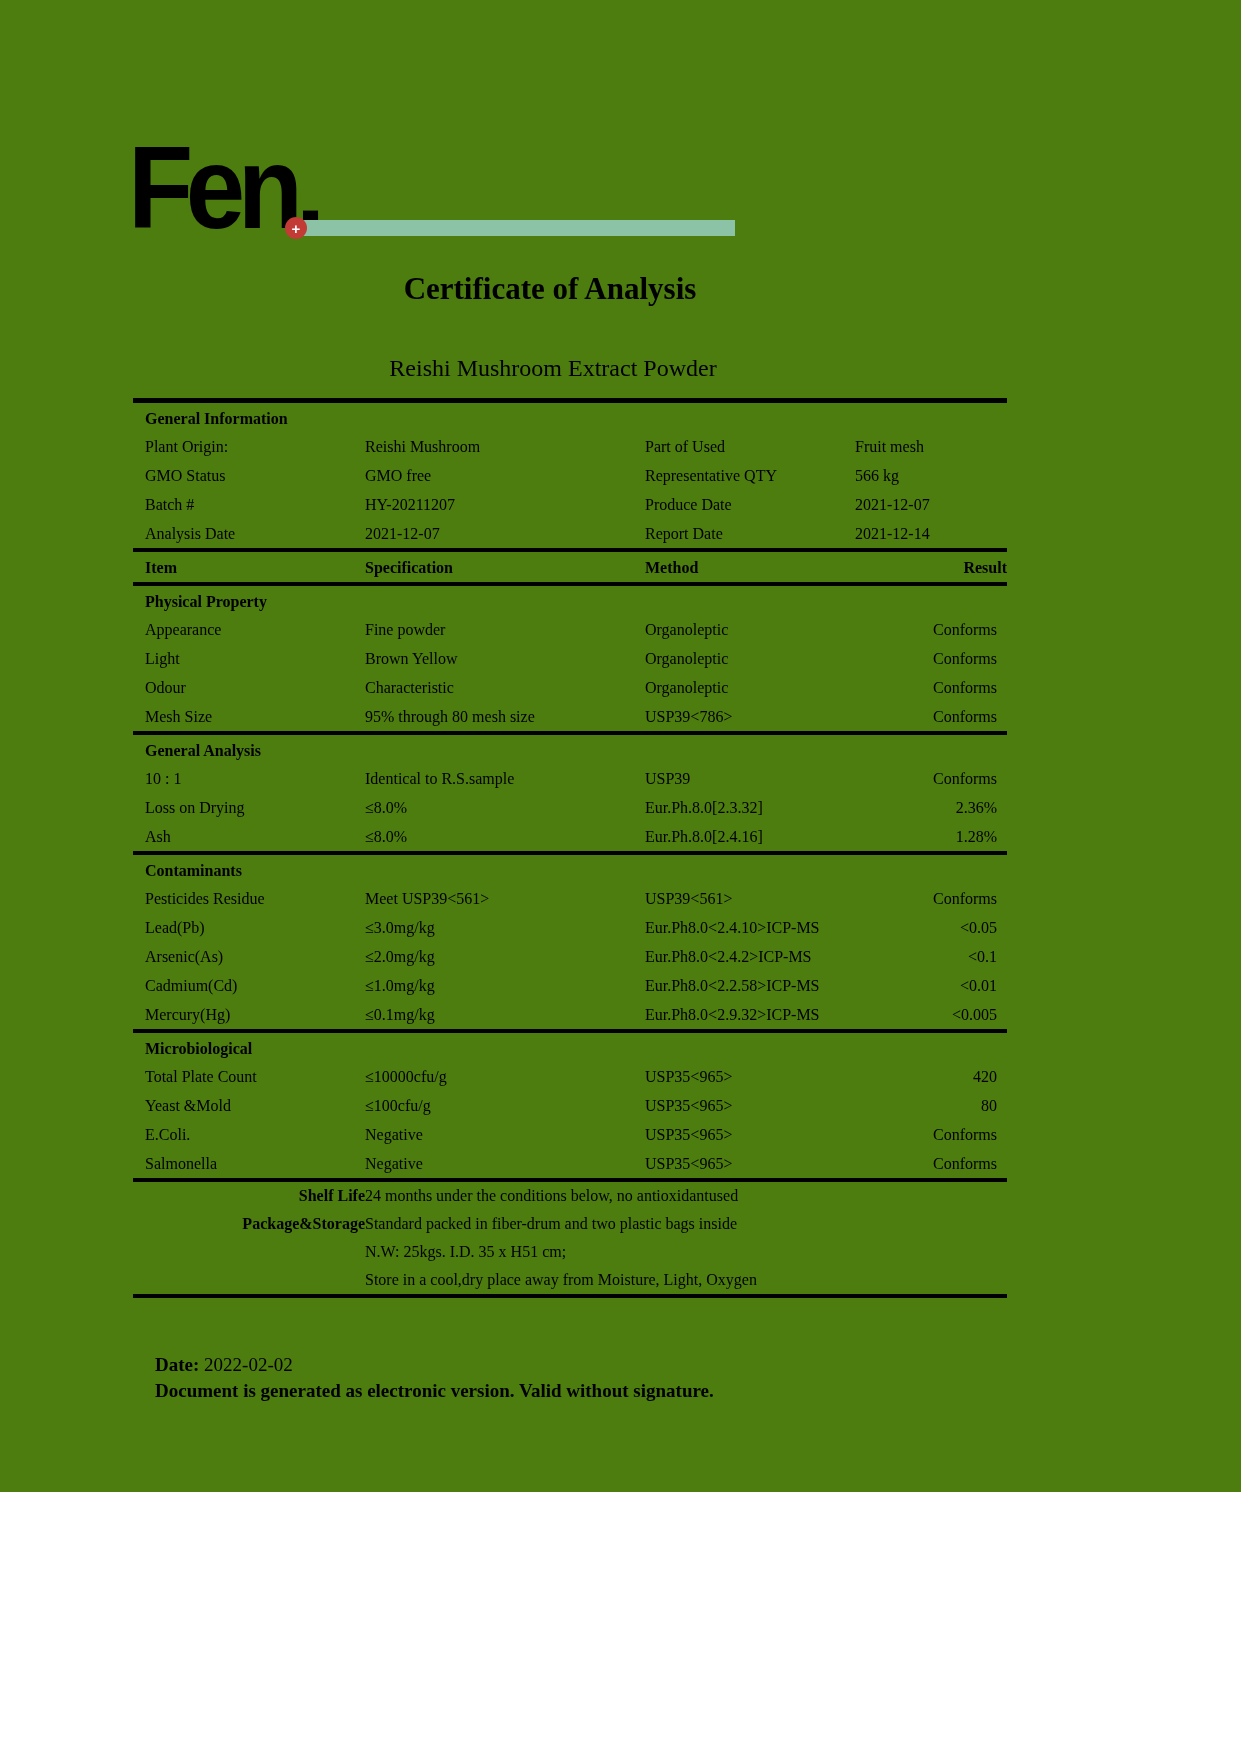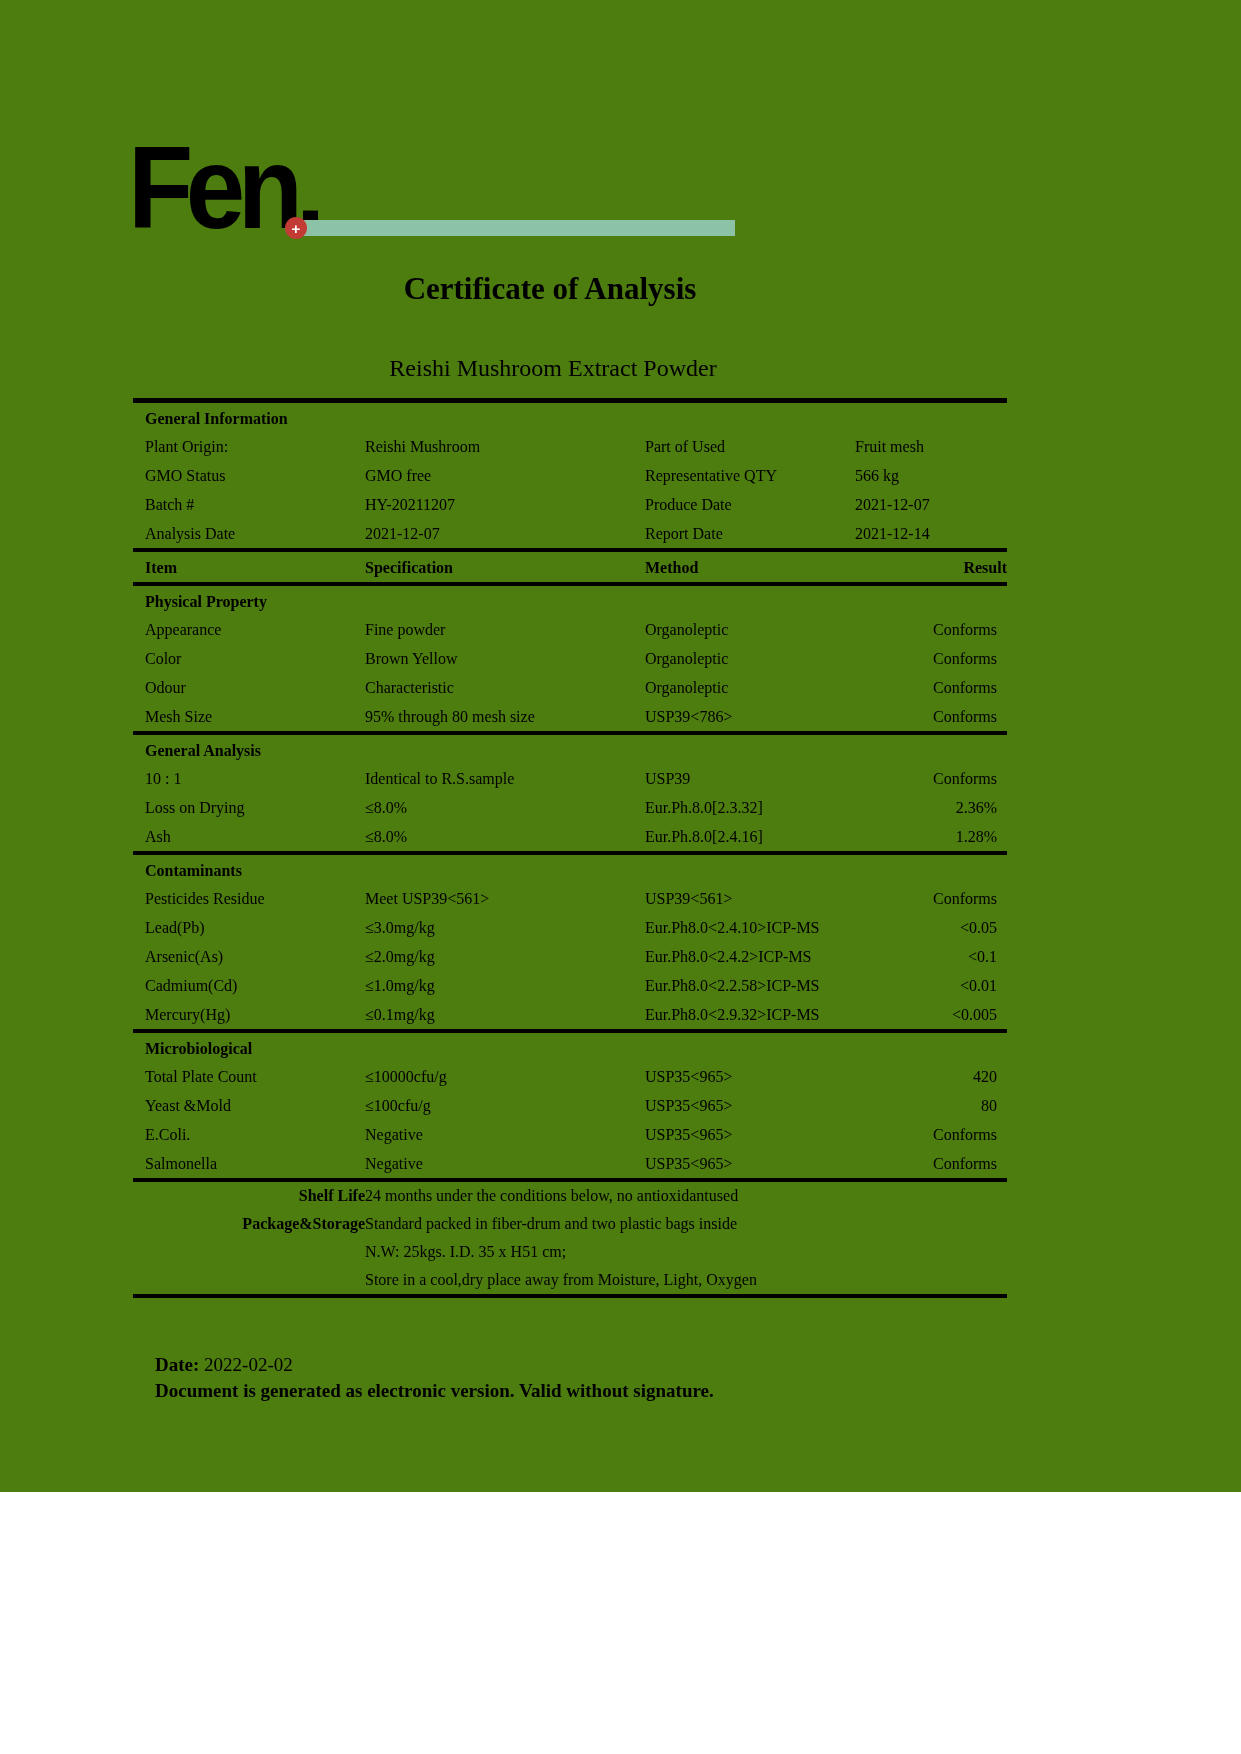--- a/index.html
+++ b/index.html
@@ -179,21 +179,21 @@
     <div class="rule"></div>
     <div id="spec-sections">
         <div class="section-heading">Physical Property</div>
         <div class="grid-row">
           <div class="cell c0">Appearance</div>
           <div class="cell c1">Fine powder</div>
           <div class="cell c2">Organoleptic</div>
           <div class="cell c3 result">Conforms</div>
         </div>
         <div class="grid-row">
-          <div class="cell c0">Color</div>
+          <div class="cell c0">Light</div>
           <div class="cell c1">Brown Yellow</div>
           <div class="cell c2">Organoleptic</div>
           <div class="cell c3 result">Conforms</div>
         </div>
         <div class="grid-row">
           <div class="cell c0">Odour</div>
           <div class="cell c1">Characteristic</div>
           <div class="cell c2">Organoleptic</div>
           <div class="cell c3 result">Conforms</div>
         </div>

